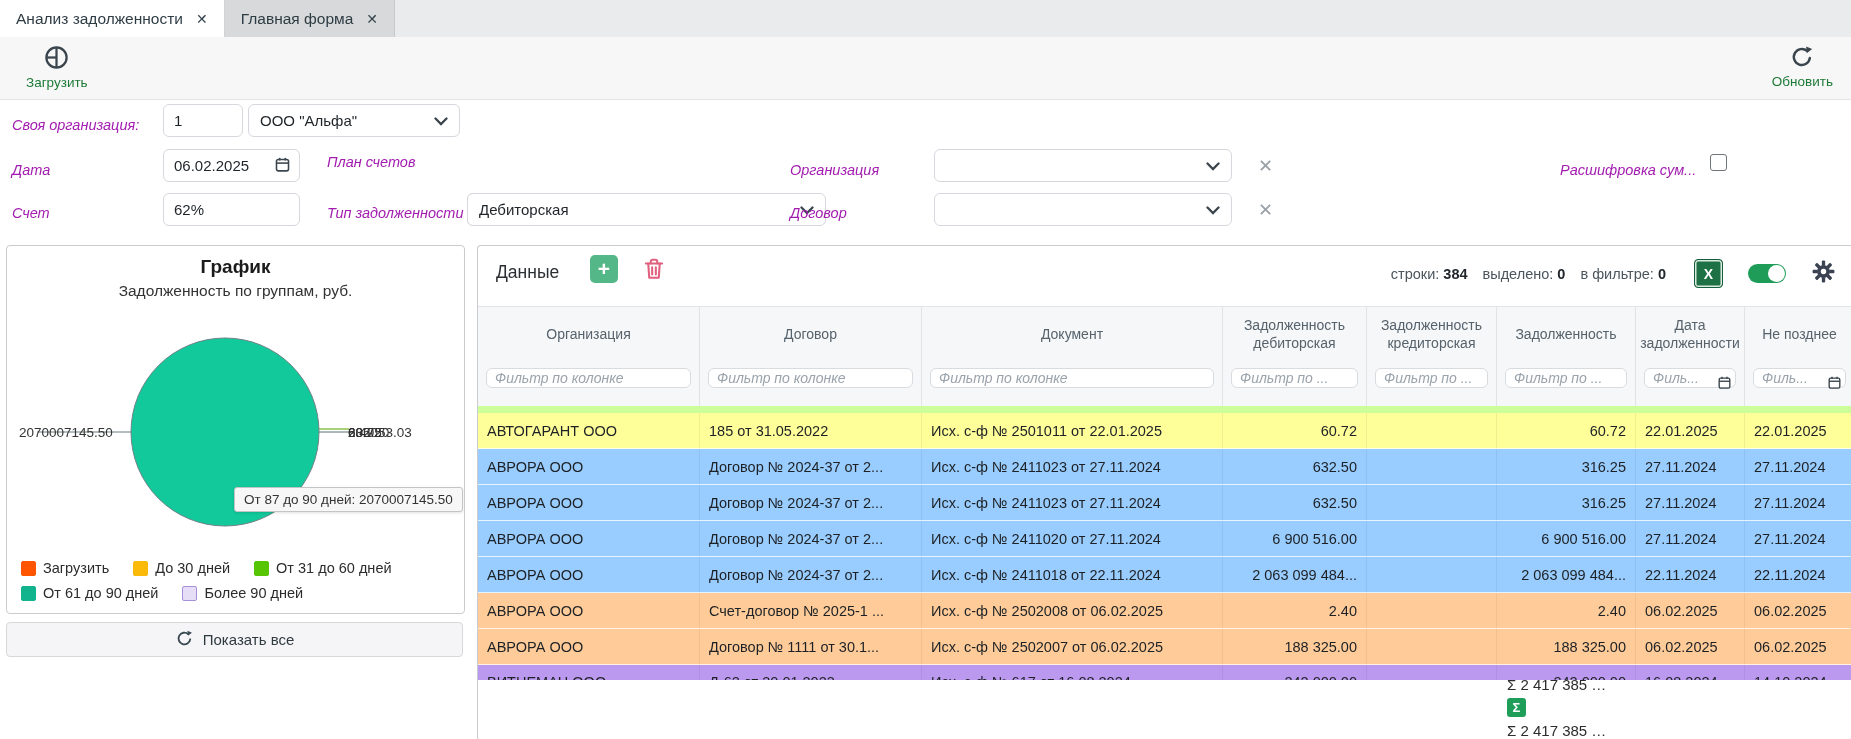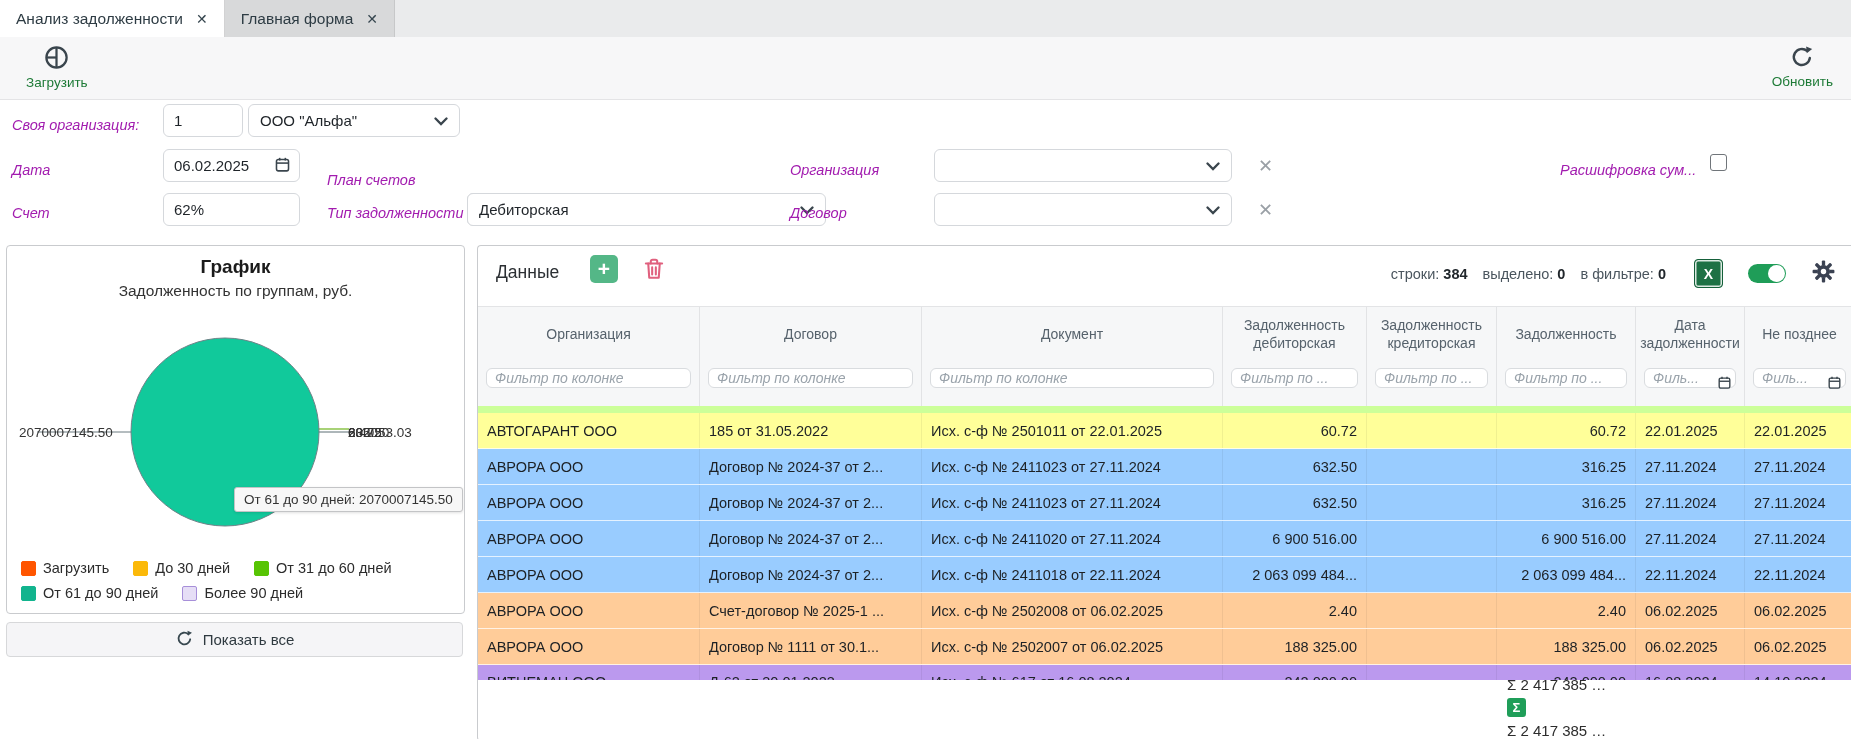--- a/index.html
+++ b/index.html
@@ -151,21 +151,21 @@
     <span class="flabel" style="left:12px;top:162px;">Дата</span>
     <div class="date-wrap" style="left:163px;top:149px;width:137px;height:33px;">
       <input class="inp" value="06.02.2025" style="">
       <span class="cal"><svg width="17" height="17" viewBox="0 0 24 24">
             <rect x="3.5" y="5" width="17" height="16" rx="2.5" fill="none" stroke="#3a454d" stroke-width="2.2"></rect>
             <line x1="3.5" y1="10" x2="20.5" y2="10" stroke="#3a454d" stroke-width="2.2"></line>
             <line x1="8" y1="2.6" x2="8" y2="6.4" stroke="#3a454d" stroke-width="2.2"></line>
             <line x1="16" y1="2.6" x2="16" y2="6.4" stroke="#3a454d" stroke-width="2.2"></line>
           </svg></span>
     </div>
-    <span class="flabel" style="left:327px;top:172px;">План счетов</span>
+    <span class="flabel" style="left:327px;top:154px;">План счетов</span>
     <div class="select" style="left:467px;top:149px;width:288px;margin-top:44px;">
       <span>Бухгалтерский</span>
       <span><svg width="14" height="9" viewBox="0 0 14 9">
             <polyline points="1.5,1.5 7,7 12.5,1.5" fill="none" stroke="#3a454d" stroke-width="2.3" stroke-linecap="round"></polyline>
           </svg></span>
     </div>
     <span class="flabel" style="left:790px;top:162px;">Организация</span>
     <div class="select" style="left:934px;top:149px;width:298px;">
       <span></span>
       <span><svg width="14" height="9" viewBox="0 0 14 9">
@@ -204,21 +204,21 @@
       <line x1="296" y1="183" x2="342" y2="183" stroke="#8bc34a" stroke-width="1.5"></line>
       <circle cx="218" cy="186" r="94" fill="#11c99b" stroke="#6e8287" stroke-width="1"></circle>
     </svg>
     <span class="pie-label" style="left:12px;top:179px;">2070007145.50</span>
     <div class="pie-right-labels" style="position:absolute;left:341px;top:179px;width:70px;height:16px;">
         <span>60.72</span>
         <span>632.50</span>
         <span>285053.03</span>
         <span>2.40</span>
       </div>
-    <div class="chart-tooltip">От 61 до 90 дней: 2070007145.50</div>
+    <div class="chart-tooltip">От 87 до 90 дней: 2070007145.50</div>
     <div class="legend-row" style="top:314px;">
         <span class="legend-item">
           <span class="sw" style="background: rgb(255, 85, 0); border: 1px solid rgb(255, 85, 0);"></span>
           <span>Загрузить</span>
         </span>
         <span class="legend-item">
           <span class="sw" style="background: rgb(251, 185, 10); border: 1px solid rgb(251, 185, 10);"></span>
           <span>До 30 дней</span>
         </span>
         <span class="legend-item">

